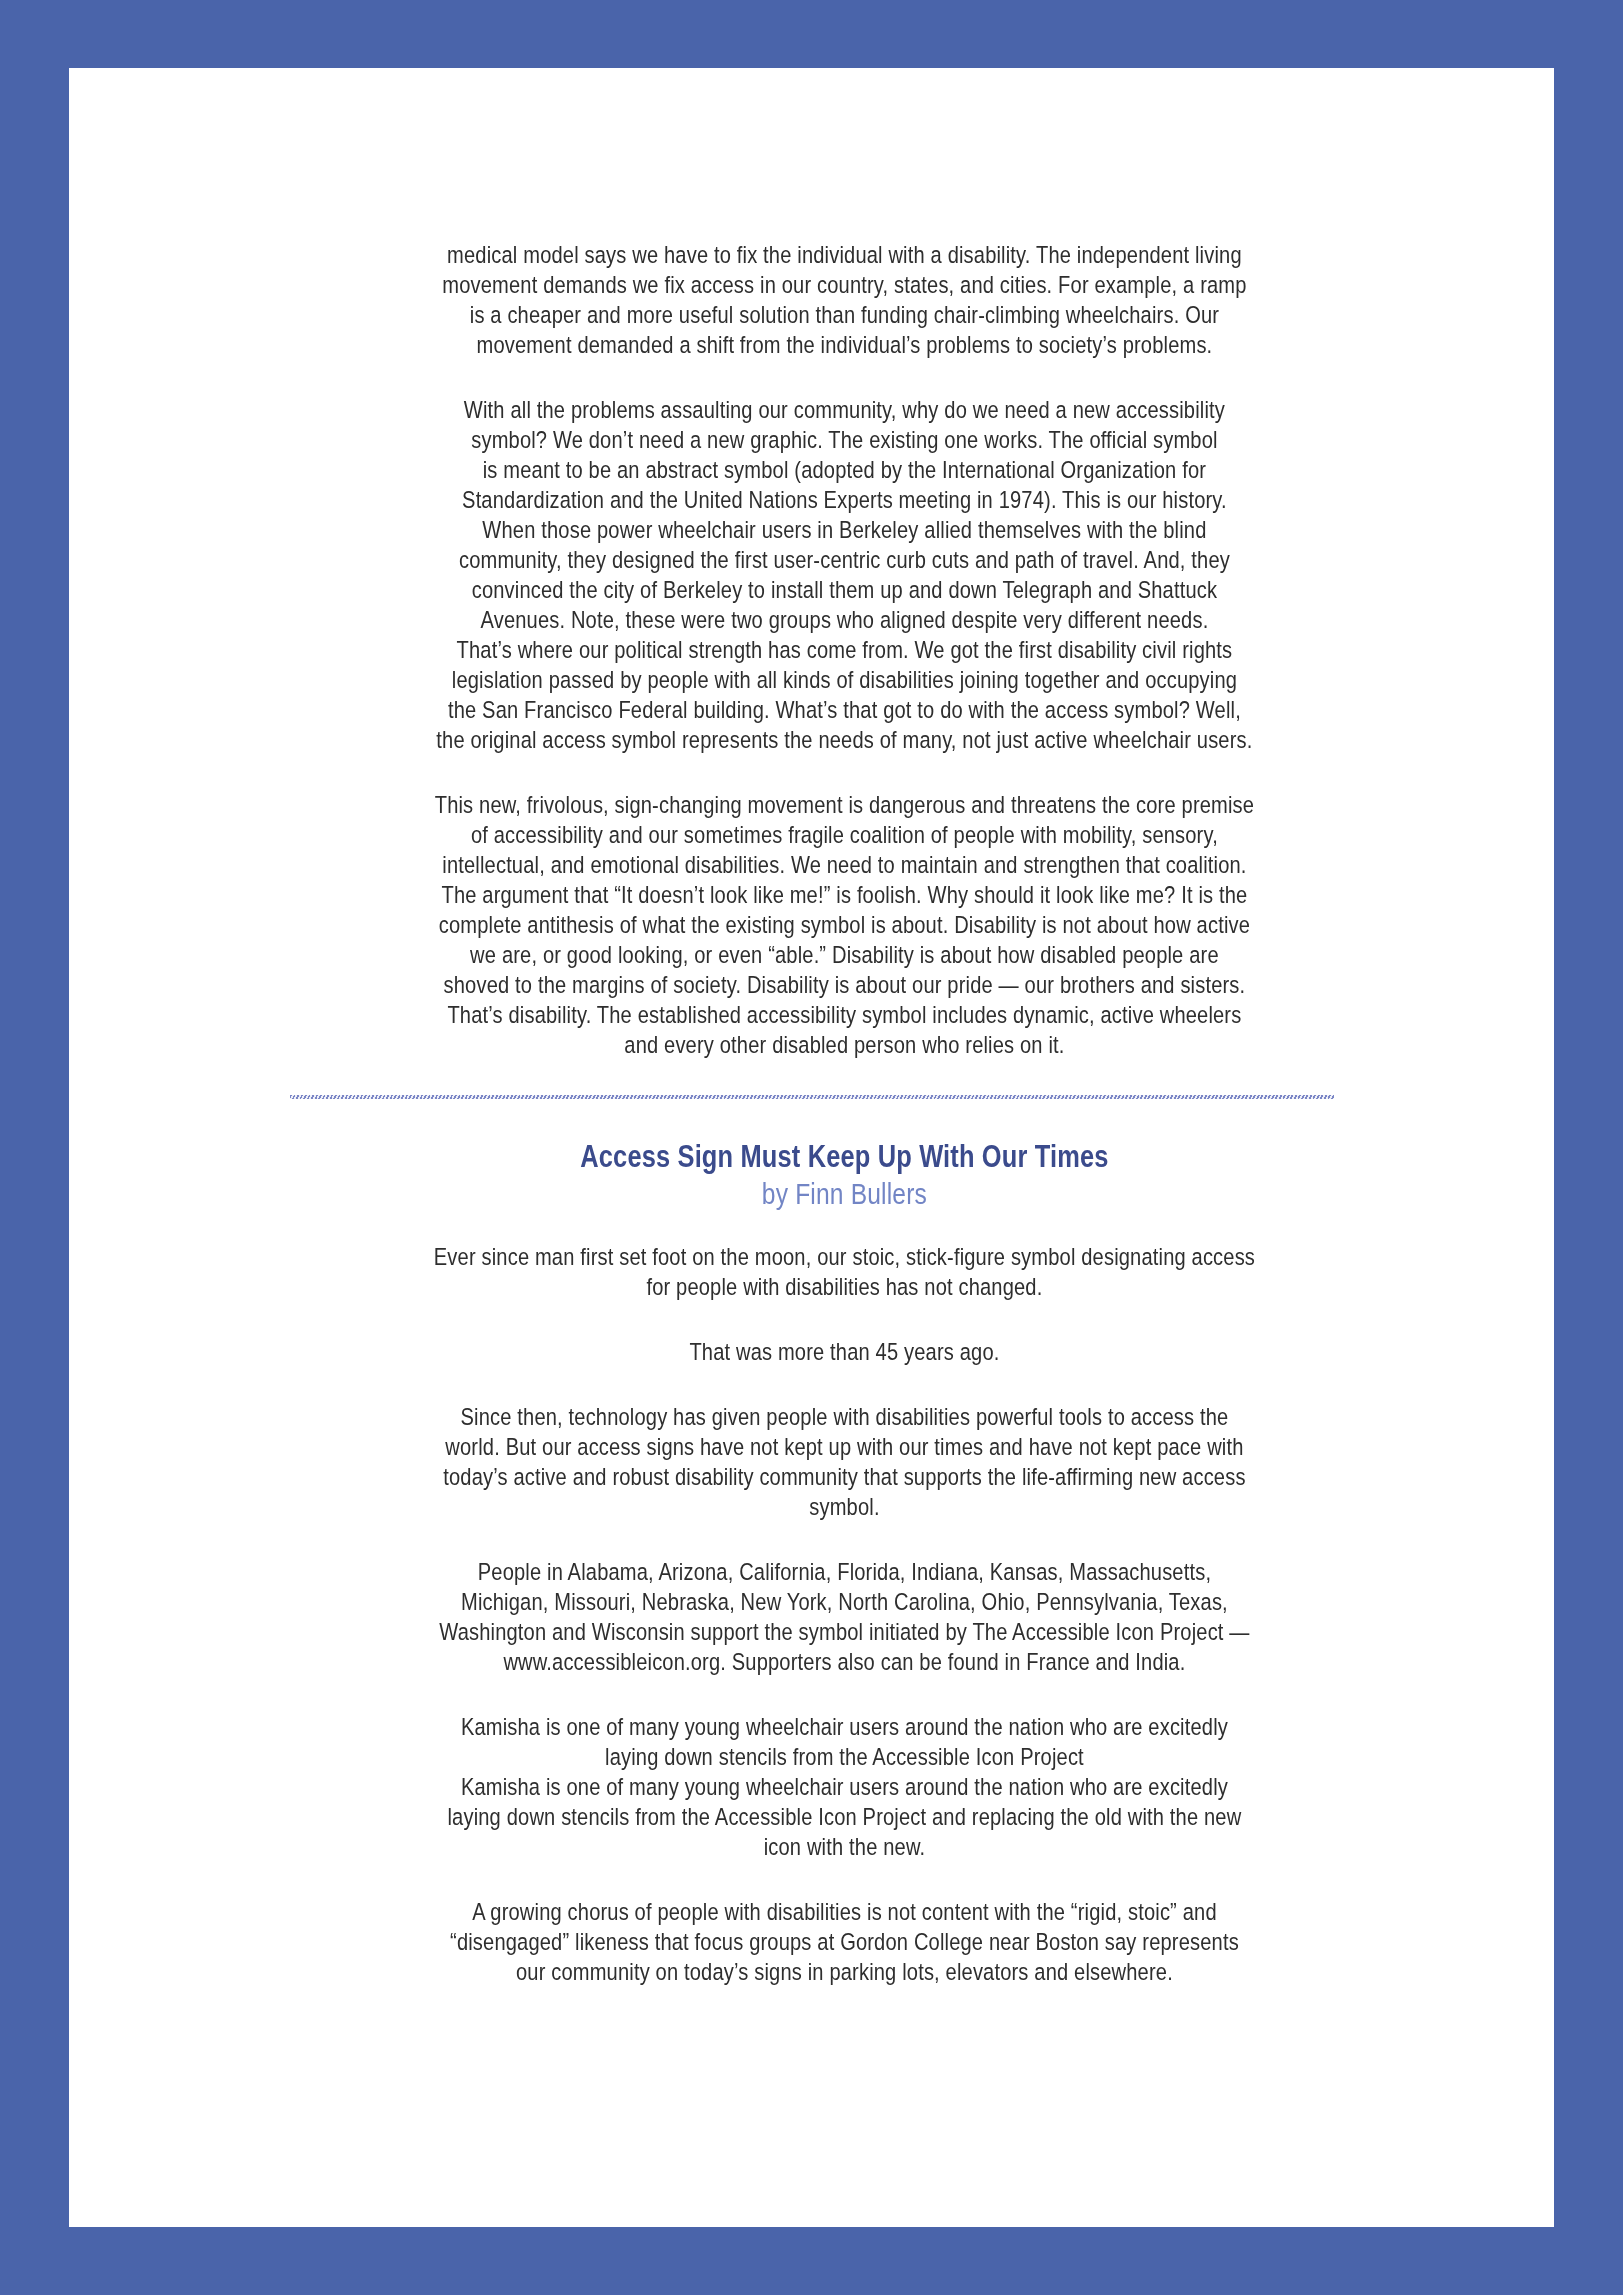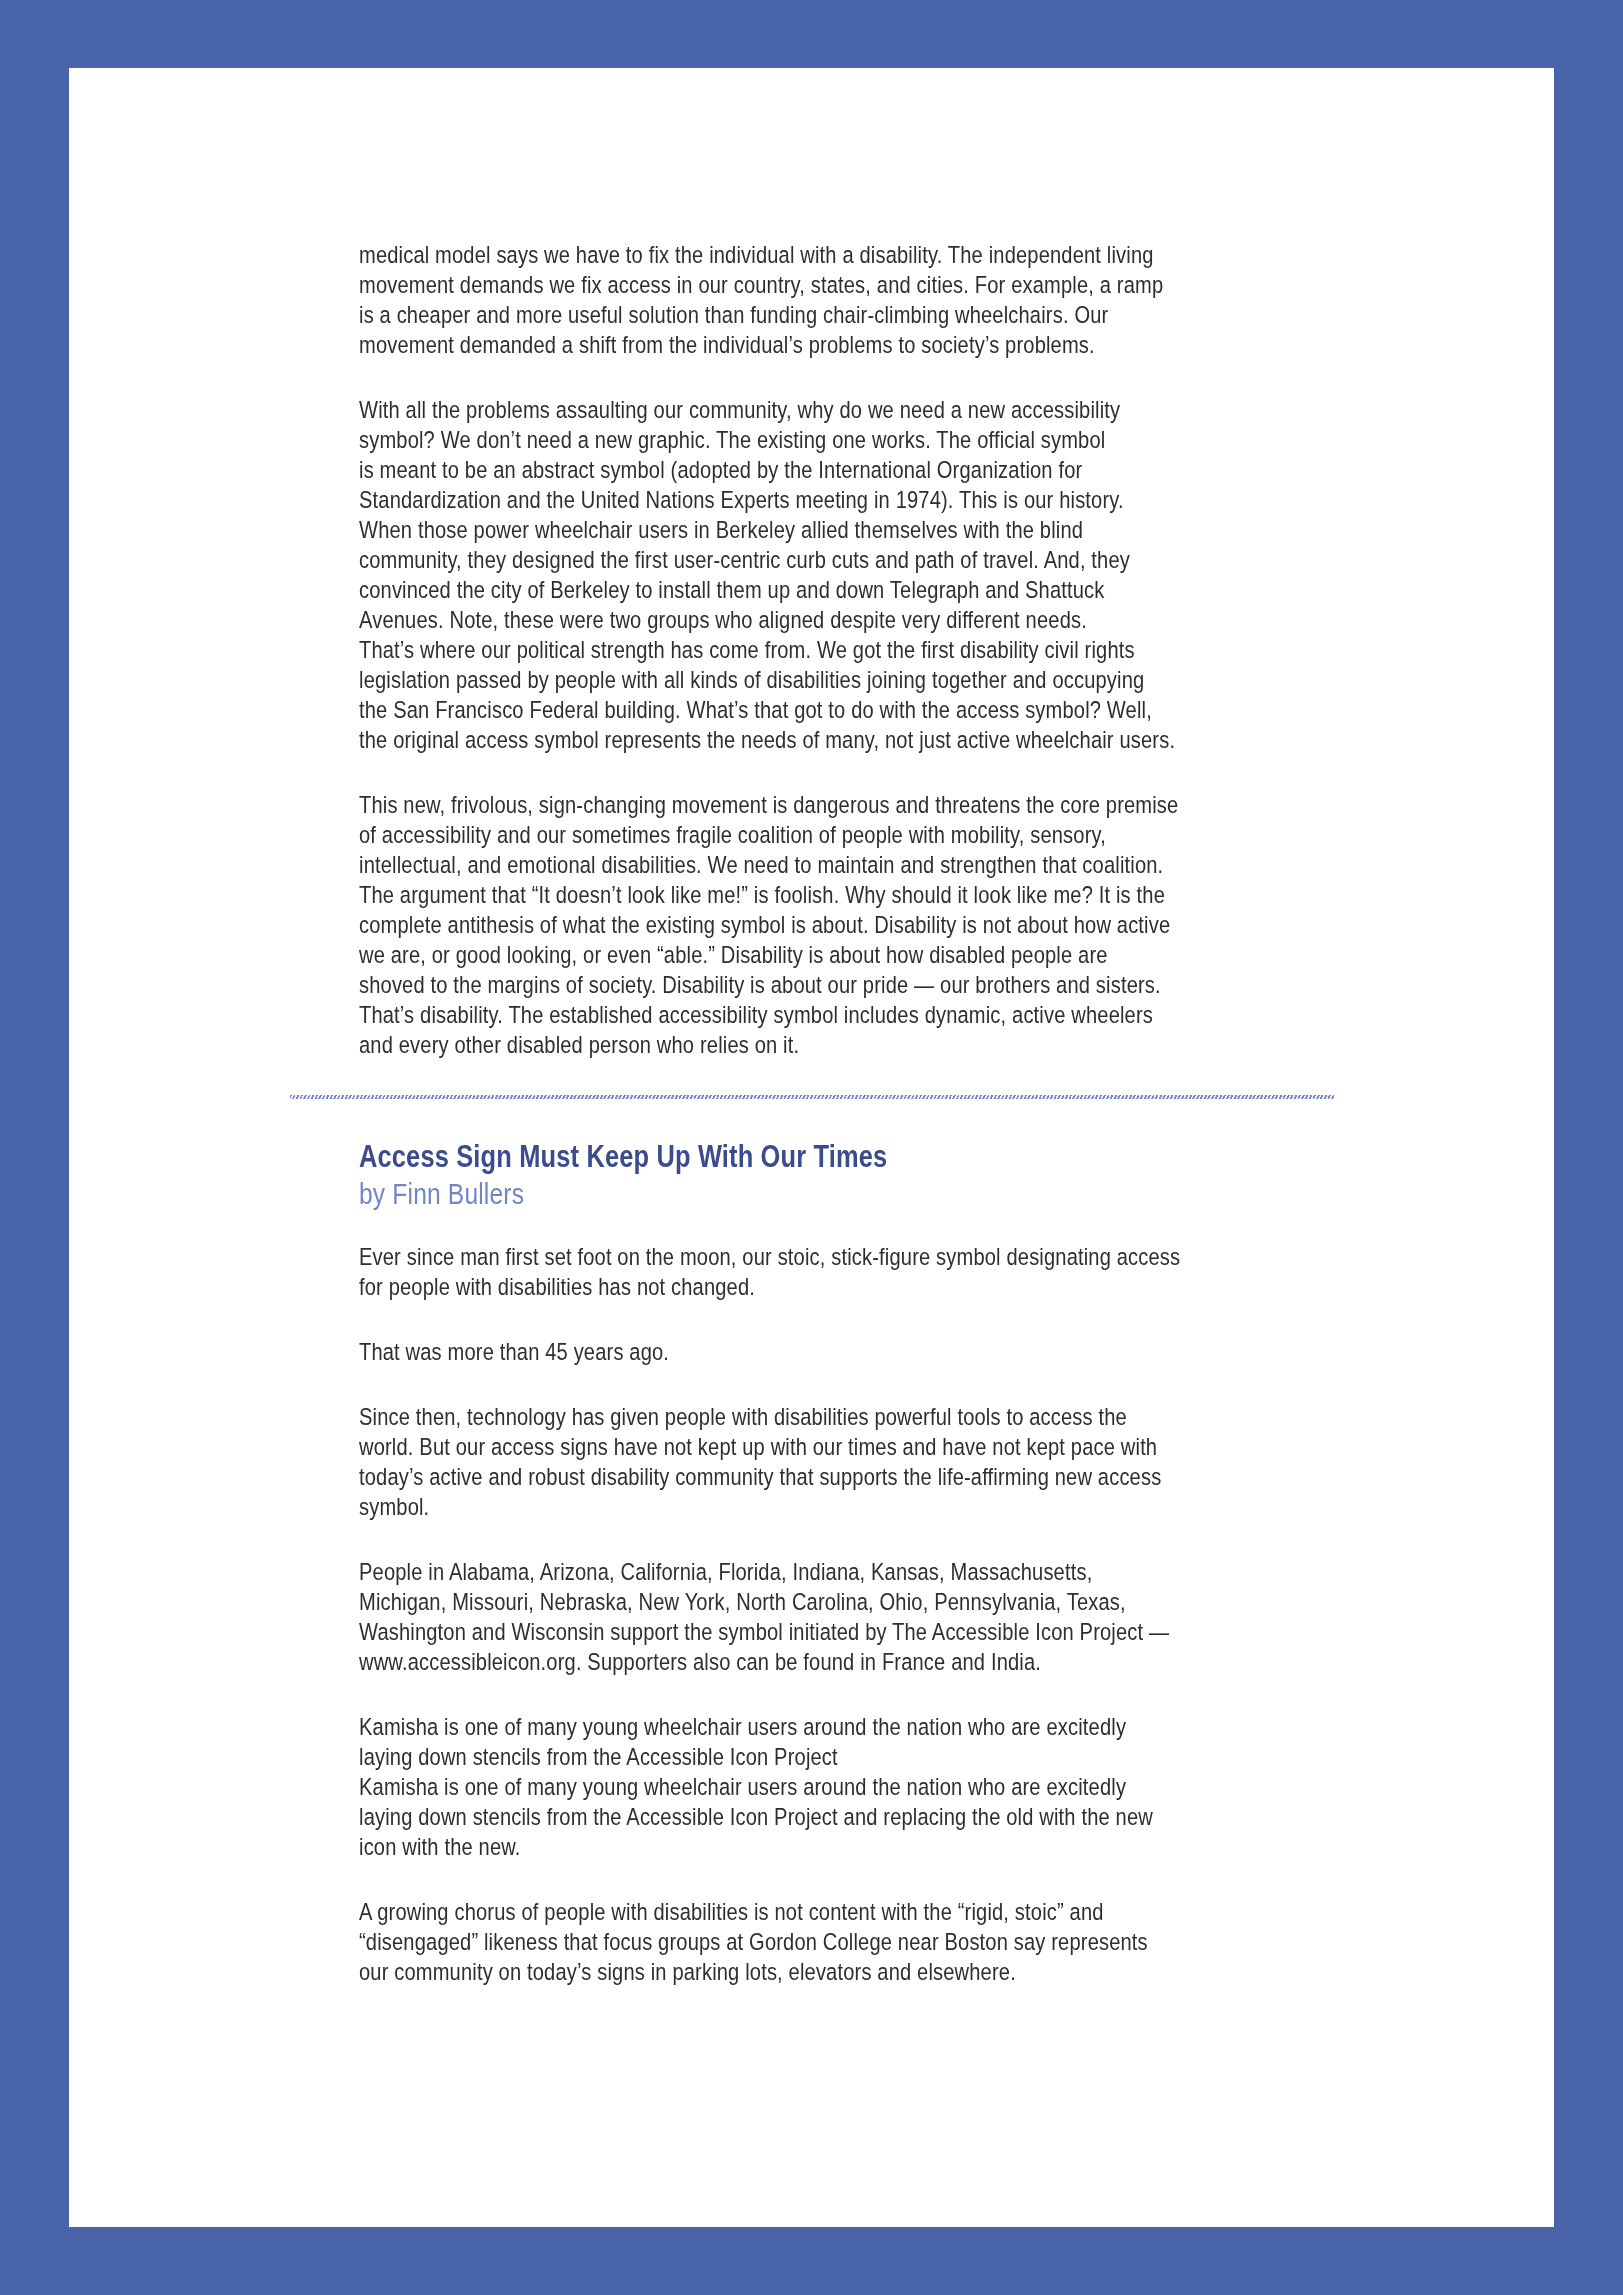--- a/index.html
+++ b/index.html
@@ -18,20 +18,21 @@
     left: 69px;
     top: 68px;
     width: 1485px;
     height: 2159px;
     background: #ffffff;
     box-sizing: border-box;
     overflow: hidden;
   }
   .content {
     padding: 172px 0 0 290px;
+    text-align: center;
   }
   .article {
     transform: scaleX(0.82);
     transform-origin: left top;
     width: 1184px;
   }
   .body-par {
     font-size: 24.5px;
     line-height: 30px;
     font-weight: 400;

